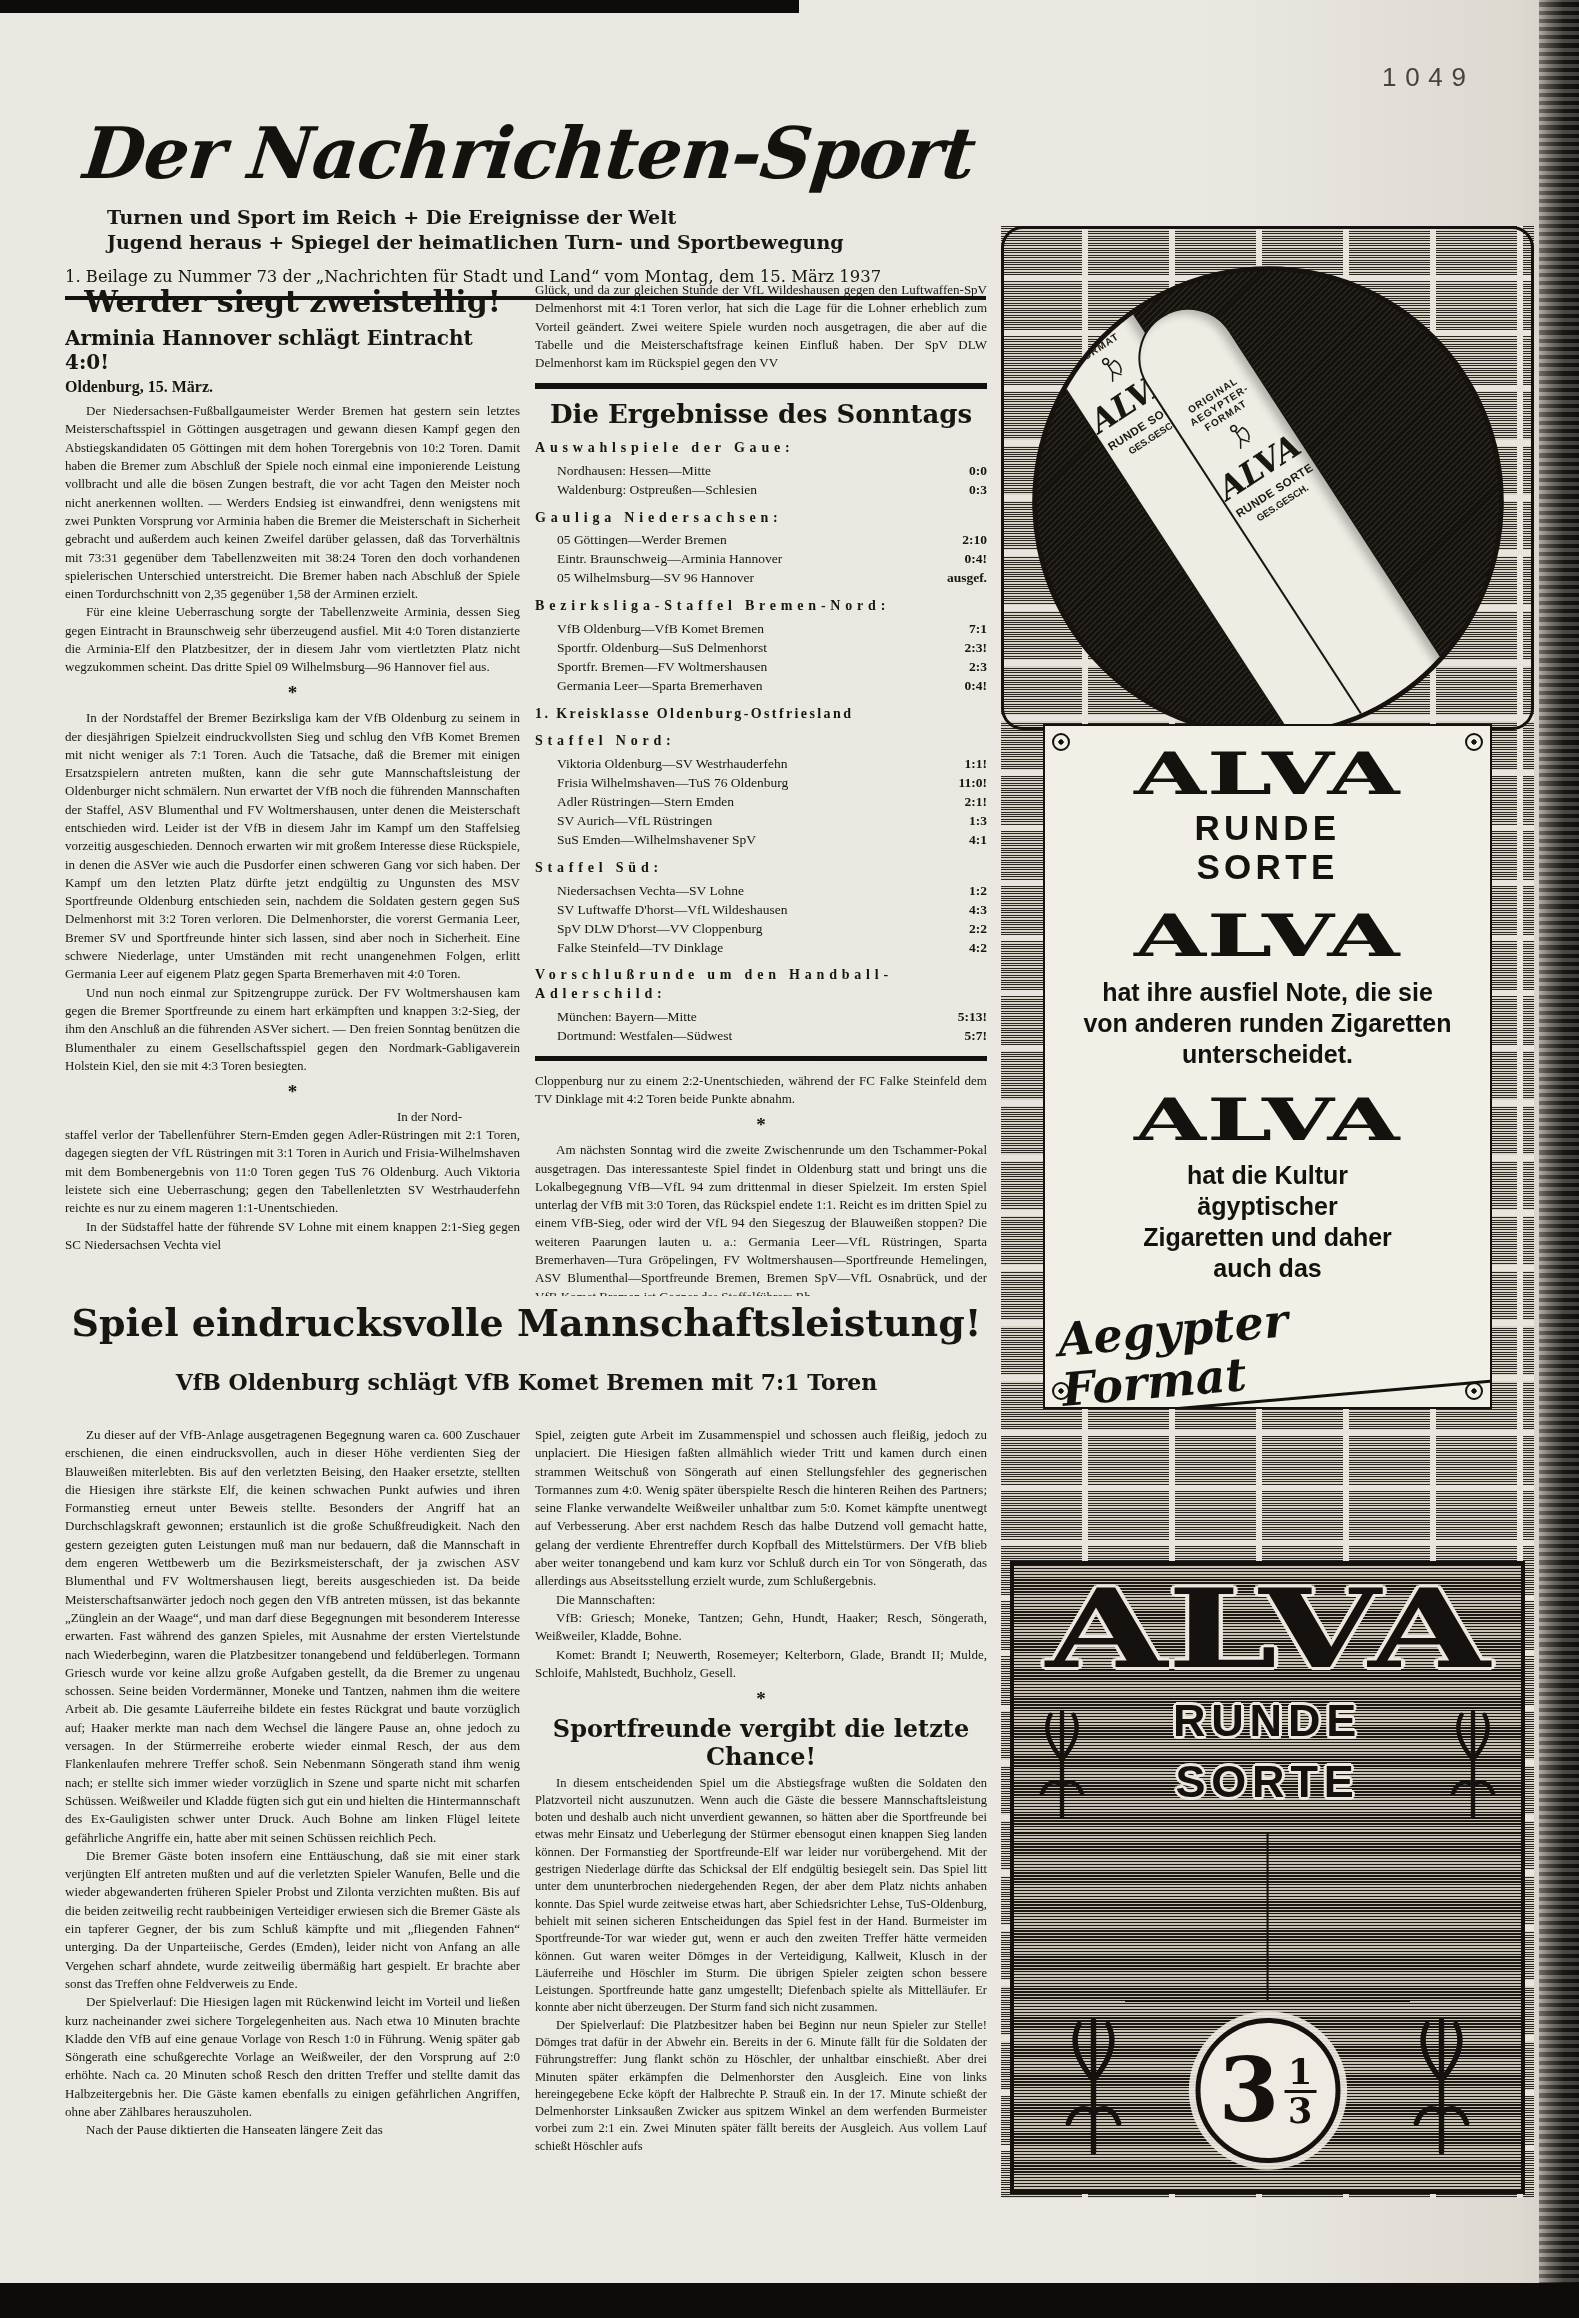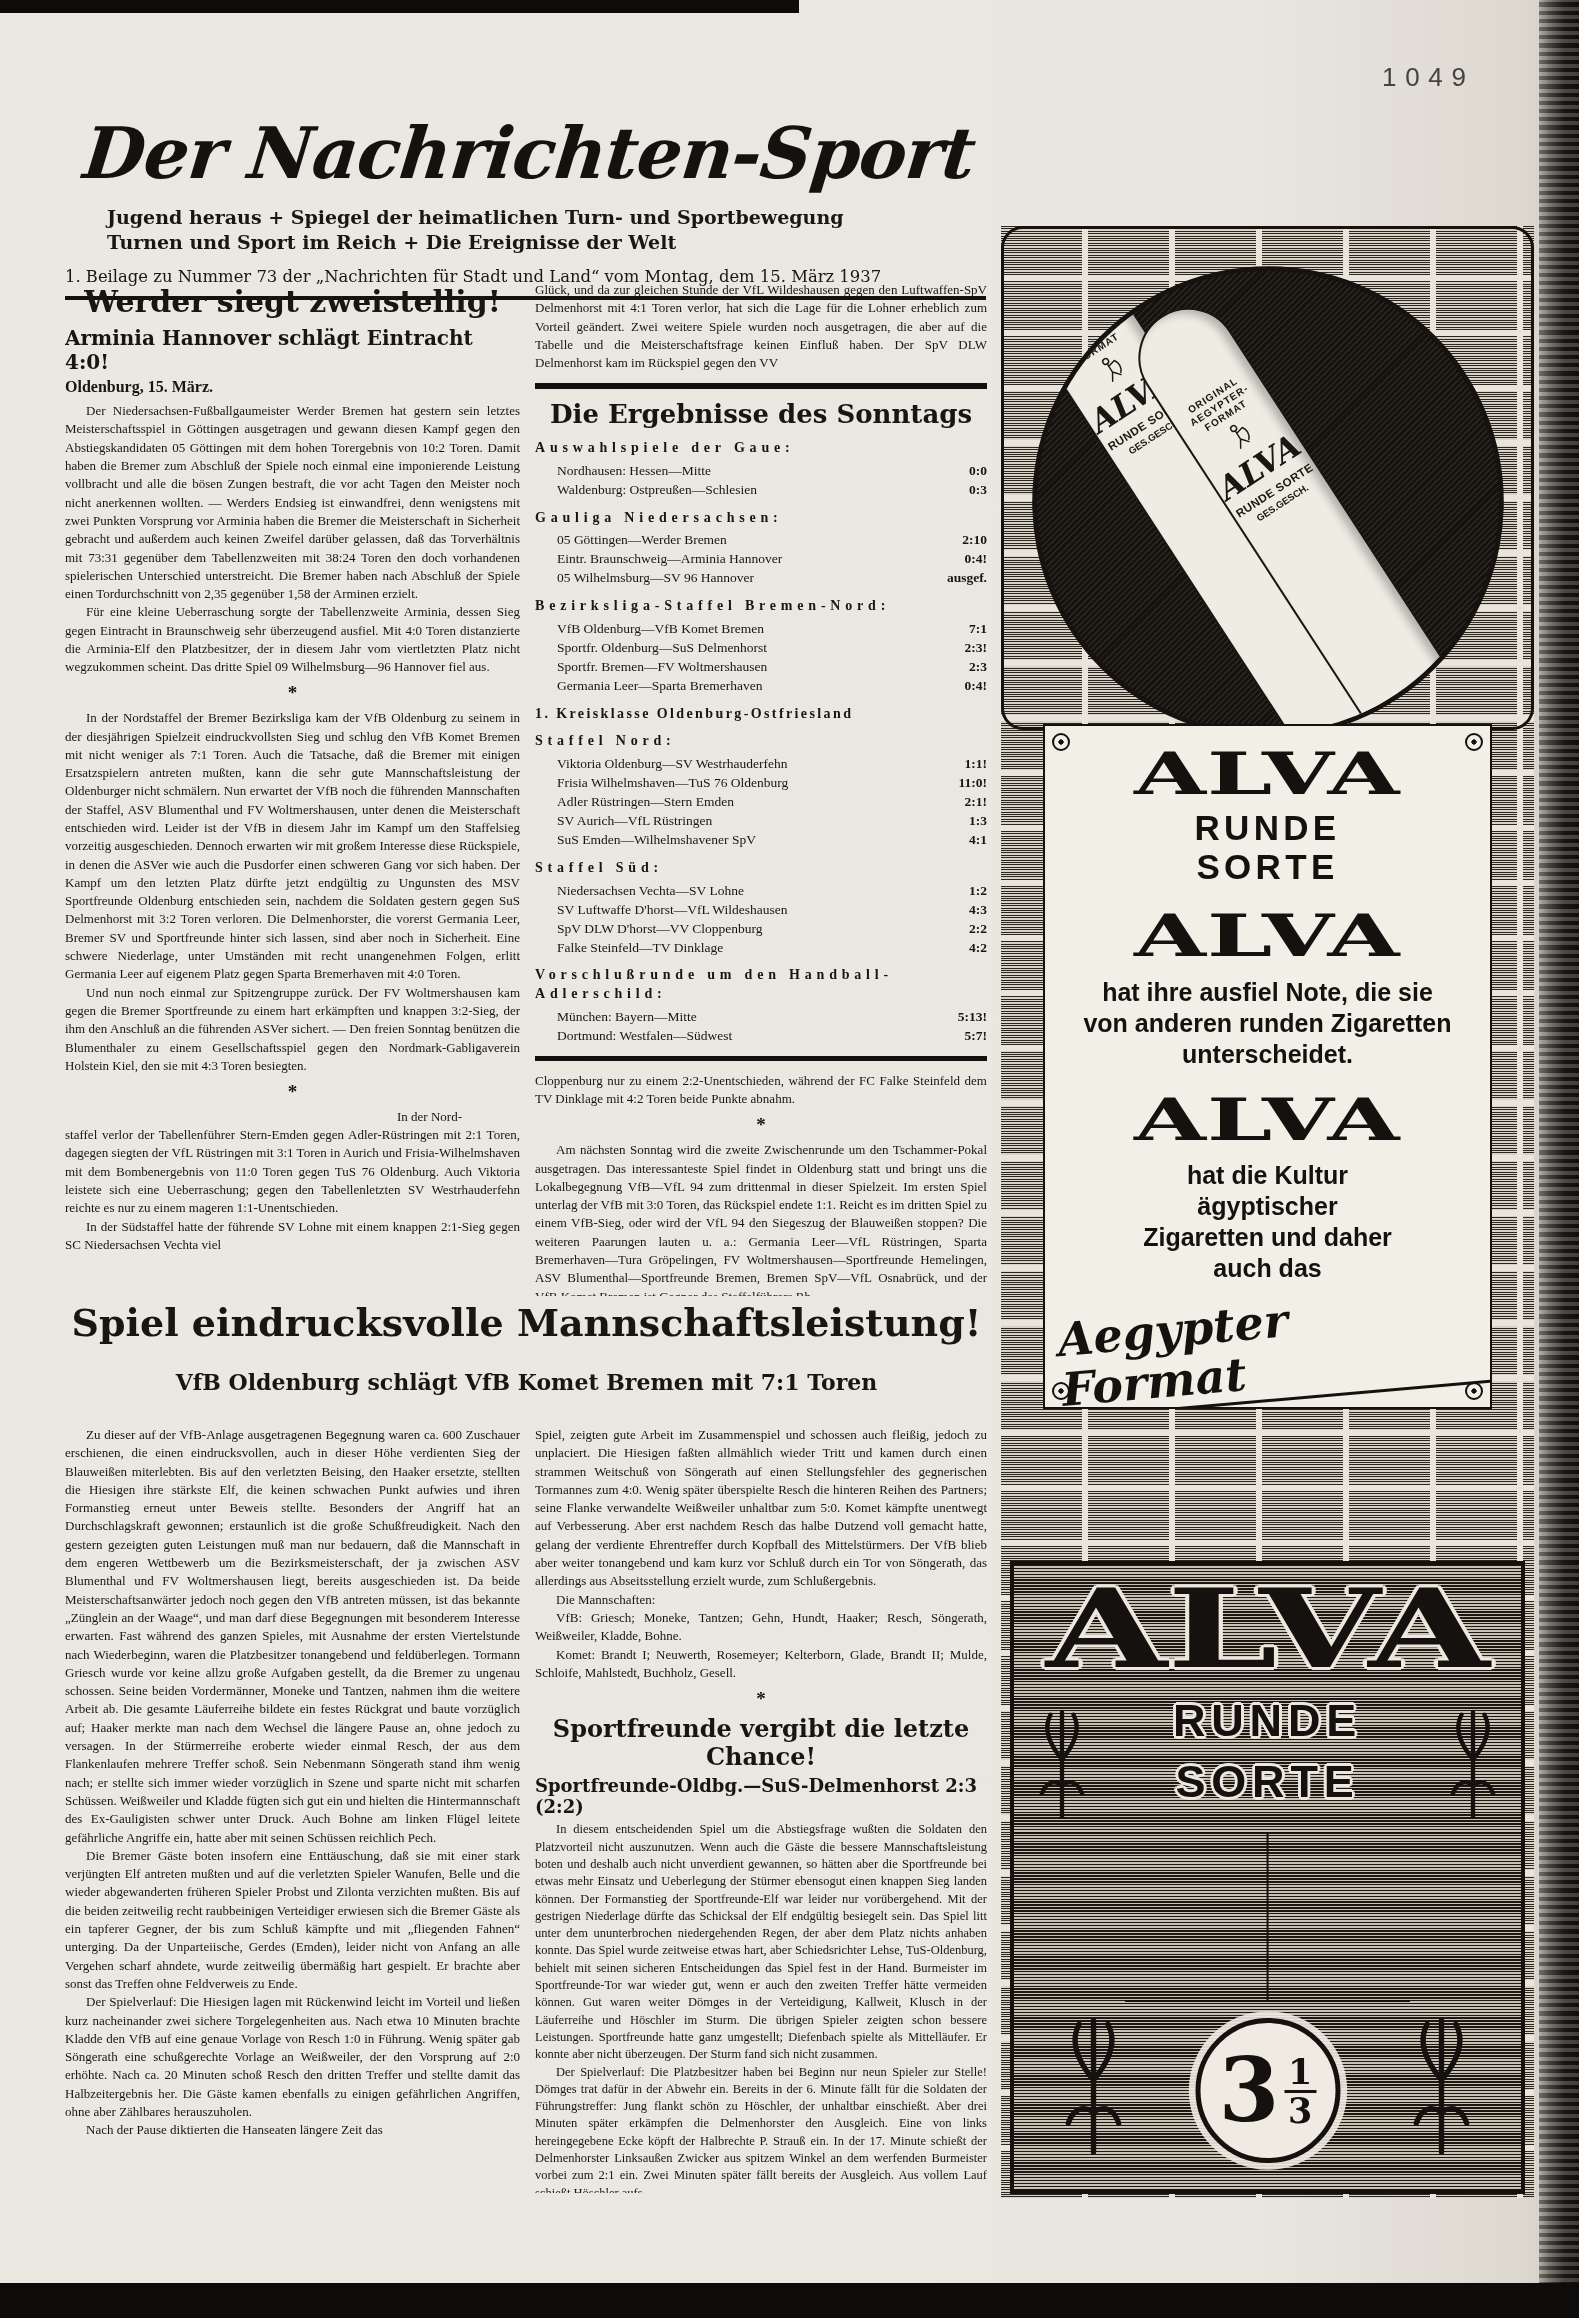--- a/index.html
+++ b/index.html
@@ -102,22 +102,22 @@
 <div class="page">
 
   <div class="scan-top"></div>
   <div class="scan-right"></div>
   <div class="scan-bottom"></div>
   <div class="stamp">1049</div>
 
   <header class="masthead">
     <div class="mast-title">Der Nachrichten-Sport</div>
     <div class="mast-tagline">
+      <div>Turnen und Sport im Reich + Die Ereignisse der Welt</div>
       <div>Jugend heraus + Spiegel der heimatlichen Turn- und Sportbewegung</div>
-      <div>Turnen und Sport im Reich + Die Ereignisse der Welt</div>
     </div>
     <div class="mast-issue">1. Beilage zu Nummer 73 der „Nachrichten für Stadt und Land“ vom Montag, dem 15. März 1937</div>
     <div class="mast-rule"></div>
   </header>
 
   <section class="col col1-up">
     <h1 class="a1-headline">Werder siegt zweistellig!</h1>
     <h2 class="a1-subhead">Arminia Hannover schlägt Eintracht 4:0!</h2>
     <div class="a1-dateline">Oldenburg, 15. März.</div>
     <p class="bp">Der Niedersachsen-Fußballgaumeister Werder Bremen hat gestern sein letztes Meisterschaftsspiel in Göttingen ausgetragen und gewann diesen Kampf gegen den Abstiegskandidaten 05 Göttingen mit dem hohen Torergebnis von 10:2 Toren. Damit haben die Bremer zum Abschluß der Spiele noch einmal eine imponierende Leistung vollbracht und alle die bösen Zungen bestraft, die vor acht Tagen den Meister noch nicht anerkennen wollten. — Werders Endsieg ist einwandfrei, denn wenigstens mit zwei Punkten Vorsprung vor Arminia haben die Bremer die Meisterschaft in Sicherheit gebracht und außerdem auch keinen Zweifel darüber gelassen, daß das Torverhältnis mit 73:31 gegenüber dem Tabellenzweiten mit 38:24 Toren den doch vorhandenen spielerischen Unterschied unterstreicht. Die Bremer haben nach Abschluß der Spiele einen Tordurchschnitt von 2,35 gegenüber 1,58 der Arminen erzielt.</p>
@@ -248,21 +248,20 @@
     <p class="bp">Nach der Pause diktierten die Hanseaten längere Zeit das</p>
   </section>
 
   <section class="col col2-low">
     <p class="bp noindent">Spiel, zeigten gute Arbeit im Zusammenspiel und schossen auch fleißig, jedoch zu unplaciert. Die Hiesigen faßten allmählich wieder Tritt und kamen durch einen strammen Weitschuß von Söngerath auf einen Stellungsfehler des gegnerischen Tormannes zum 4:0. Wenig später überspielte Resch die hinteren Reihen des Partners; seine Flanke verwandelte Weißweiler unhaltbar zum 5:0. Komet kämpfte unentwegt auf Verbesserung. Aber erst nachdem Resch das halbe Dutzend voll gemacht hatte, gelang der verdiente Ehrentreffer durch Kopfball des Mittelstürmers. Der VfB blieb aber weiter tonangebend und kam kurz vor Schluß durch ein Tor von Söngerath, das allerdings aus Abseitsstellung erzielt wurde, zum Schlußergebnis.</p>
     <div class="teams-label">Die Mannschaften:</div>
     <p class="bp">VfB: Griesch; Moneke, Tantzen; Gehn, Hundt, Haaker; Resch, Söngerath, Weißweiler, Kladde, Bohne.</p>
     <p class="bp">Komet: Brandt I; Neuwerth, Rosemeyer; Kelterborn, Glade, Brandt II; Mulde, Schloife, Mahlstedt, Buchholz, Gesell.</p>
     <div class="sep">*</div>
     <h2 class="a3-headline">Sportfreunde vergibt die letzte Chance!</h2>
-    <h3 class="a3-subhead">Sportfreunde-Oldbg.—SuS-Delmenhorst 2:3 (2:2)</h3>
     <p class="bp small">In diesem entscheidenden Spiel um die Abstiegsfrage wußten die Soldaten den Platzvorteil nicht auszunutzen. Wenn auch die Gäste die bessere Mannschaftsleistung boten und deshalb auch nicht unverdient gewannen, so hätten aber die Sportfreunde bei etwas mehr Einsatz und Ueberlegung der Stürmer ebensogut einen knappen Sieg landen können. Der Formanstieg der Sportfreunde-Elf war leider nur vorübergehend. Mit der gestrigen Niederlage dürfte das Schicksal der Elf endgültig besiegelt sein. Das Spiel litt unter dem ununterbrochen niedergehenden Regen, der aber dem Platz nichts anhaben konnte. Das Spiel wurde zeitweise etwas hart, aber Schiedsrichter Lehse, TuS-Oldenburg, behielt mit seinen sicheren Entscheidungen das Spiel fest in der Hand. Burmeister im Sportfreunde-Tor war wieder gut, wenn er auch den zweiten Treffer hätte vermeiden können. Gut waren weiter Dömges in der Verteidigung, Kallweit, Klusch in der Läuferreihe und Höschler im Sturm. Die übrigen Spieler zeigten schon bessere Leistungen. Sportfreunde hatte ganz umgestellt; Diefenbach spielte als Mittelläufer. Er konnte aber nicht überzeugen. Der Sturm fand sich nicht zusammen.</p>
     <p class="bp small">Der Spielverlauf: Die Platzbesitzer haben bei Beginn nur neun Spieler zur Stelle! Dömges trat dafür in der Abwehr ein. Bereits in der 6. Minute fällt für die Soldaten der Führungstreffer: Jung flankt schön zu Höschler, der unhaltbar einschießt. Aber drei Minuten später erkämpfen die Delmenhorster den Ausgleich. Eine von links hereingegebene Ecke köpft der Halbrechte P. Strauß ein. In der 17. Minute schießt der Delmenhorster Linksaußen Zwicker aus spitzem Winkel an dem werfenden Burmeister vorbei zum 2:1 ein. Zwei Minuten später fällt bereits der Ausgleich. Aus vollem Lauf schießt Höschler aufs</p>
   </section>
 
   <aside class="ad">
 
     <div class="ad-top">
       <div class="ad-circle">
         <div class="cig c1">
           <div class="cig-label">

